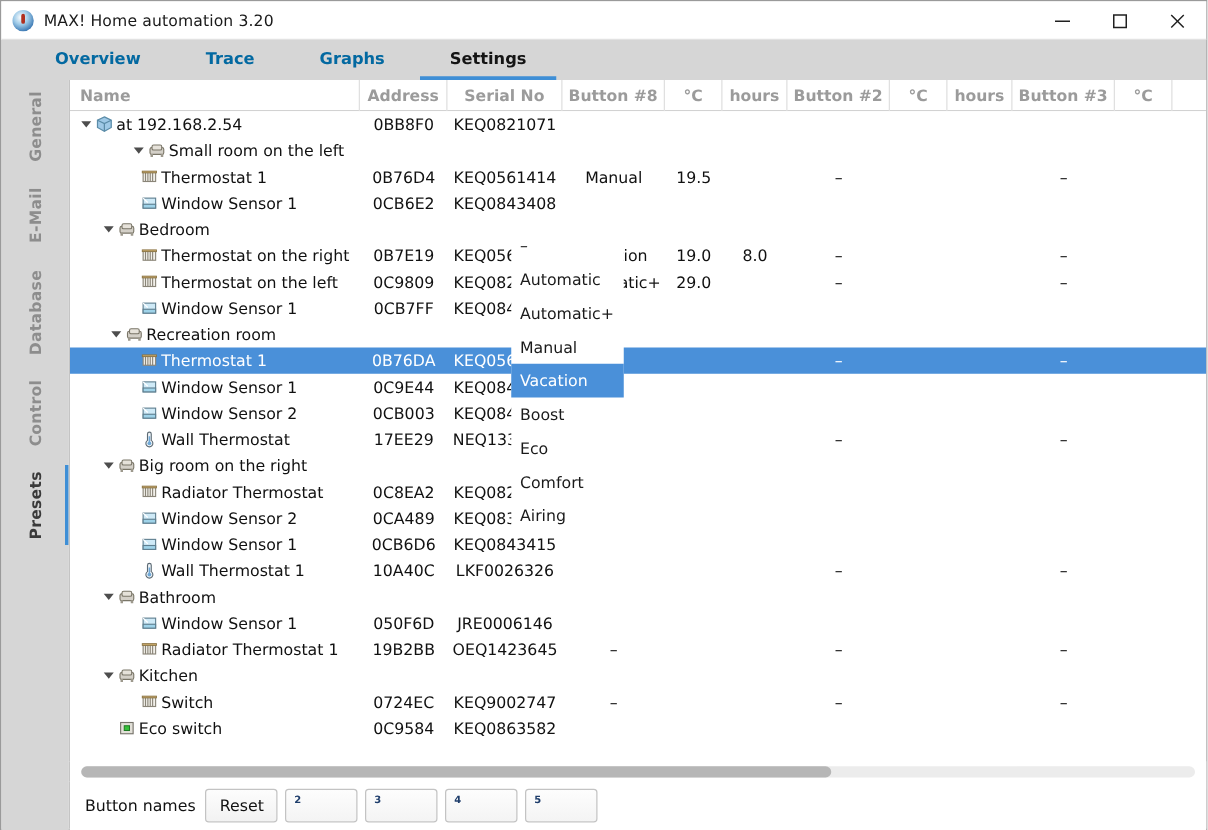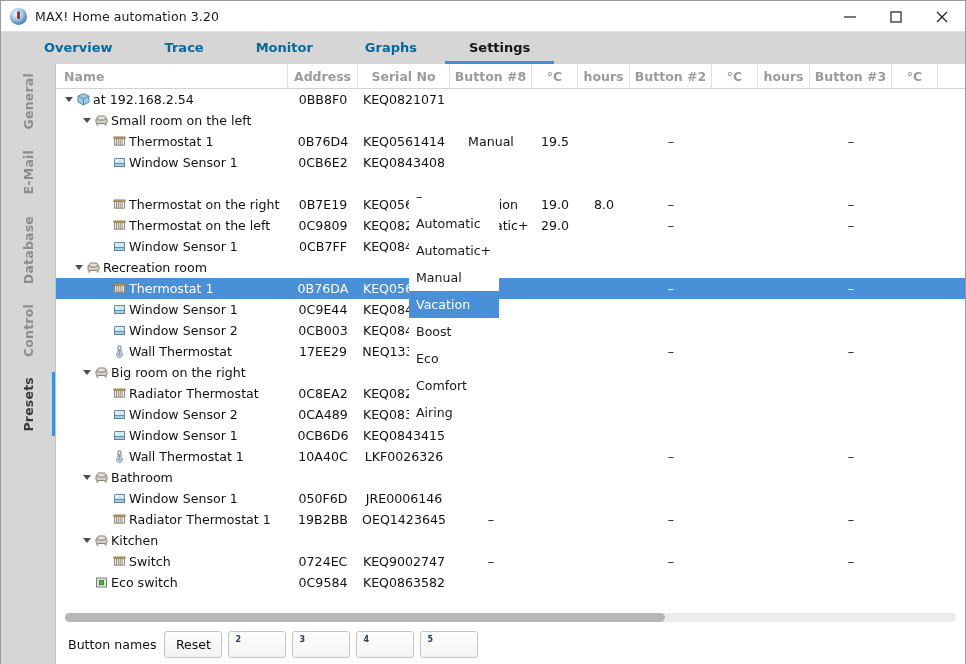--- a/index.html
+++ b/index.html
@@ -237,21 +237,20 @@
             <line x1="12" y1="2" x2="2" y2="12" stroke="#202020" stroke-width="1.2"></line>
           </svg>
       </div>
     </div>
   </div>
 
   <div class="topbar">
     <div class="toptabs" id="top-tabs">
         <div class="toptab">Overview</div>
         <div class="toptab">Trace</div>
-        <div class="toptab">Monitor</div>
         <div class="toptab">Graphs</div>
         <div class="toptab active">Settings</div>
       </div>
   </div>
 
   <div class="sidetabs" id="side-tabs">
       <div class="sidetab" style="height: 74px;">
         <span>General</span>
       </div>
       <div class="sidetab" style="height: 68px;">
@@ -304,21 +303,21 @@
           <div class="cell c" style="width: 82px;"></div>
           <div class="cell c" style="width: 46px;"></div>
           <div class="cell c" style="width: 52px;"></div>
           <div class="cell c" style="width: 82px;"></div>
           <div class="cell c" style="width: 46px;"></div>
           <div class="cell c" style="width: 52px;"></div>
           <div class="cell c" style="width: 82px;"></div>
           <div class="cell c" style="width: 46px;"></div>
         </div>
         <div class="row">
-          <div class="cell l" style="width: 232px;">
+          <div class="cell l" style="width: 232px; margin-left: 24px;">
             <div class="namecell" style="padding-left: 24px;">
               <div class="twisty">
                 <i></i>
               </div>
               <div class="ico">
                 <svg width="15" height="15" viewBox="0 0 15 15">
                   <rect x="2" y="5" width="11" height="5.5" rx="1.4" fill="#d4d0c8" stroke="#7a7668" stroke-width=".9"></rect>
                   <rect x="3.6" y="3" width="7.8" height="4" rx="1.3" fill="#e6e2da" stroke="#7a7668" stroke-width=".9"></rect>
                   <rect x="2.4" y="10.2" width="2" height="2.4" fill="#9d998d"></rect>
                   <rect x="10.6" y="10.2" width="2" height="2.4" fill="#9d998d"></rect>
@@ -385,20 +384,36 @@
           <div class="cell c" style="width: 82px;"></div>
           <div class="cell c" style="width: 46px;"></div>
           <div class="cell c" style="width: 52px;"></div>
           <div class="cell c" style="width: 82px;"></div>
           <div class="cell c" style="width: 46px;"></div>
           <div class="cell c" style="width: 52px;"></div>
           <div class="cell c" style="width: 82px;"></div>
           <div class="cell c" style="width: 46px;"></div>
         </div>
         <div class="row">
+          <div class="cell l" style="width: 232px;">
+            <div class="namecell" style="padding-left: 24px;">
+              <div class="twisty">
+                <i></i>
+              </div>
+              <div class="ico">
+                <svg width="15" height="15" viewBox="0 0 15 15">
+                  <rect x="2" y="5" width="11" height="5.5" rx="1.4" fill="#d4d0c8" stroke="#7a7668" stroke-width=".9"></rect>
+                  <rect x="3.6" y="3" width="7.8" height="4" rx="1.3" fill="#e6e2da" stroke="#7a7668" stroke-width=".9"></rect>
+                  <rect x="2.4" y="10.2" width="2" height="2.4" fill="#9d998d"></rect>
+                  <rect x="10.6" y="10.2" width="2" height="2.4" fill="#9d998d"></rect>
+                </svg>
+              </div>
+              <div class="nm">Bedroom</div>
+            </div>
+          </div>
           <div class="cell c" style="width: 70px;"></div>
           <div class="cell c" style="width: 92px;"></div>
           <div class="cell c" style="width: 82px;"></div>
           <div class="cell c" style="width: 46px;"></div>
           <div class="cell c" style="width: 52px;"></div>
           <div class="cell c" style="width: 82px;"></div>
           <div class="cell c" style="width: 46px;"></div>
           <div class="cell c" style="width: 52px;"></div>
           <div class="cell c" style="width: 82px;"></div>
           <div class="cell c" style="width: 46px;"></div>
@@ -479,21 +494,21 @@
           <div class="cell c" style="width: 46px;"></div>
           <div class="cell c" style="width: 52px;"></div>
           <div class="cell c" style="width: 82px;"></div>
           <div class="cell c" style="width: 46px;"></div>
           <div class="cell c" style="width: 52px;"></div>
           <div class="cell c" style="width: 82px;"></div>
           <div class="cell c" style="width: 46px;"></div>
         </div>
         <div class="row">
           <div class="cell l" style="width: 232px;">
-            <div class="namecell" style="padding-left: 16px;">
+            <div class="namecell" style="padding-left: 30px;">
               <div class="twisty">
                 <i></i>
               </div>
               <div class="ico">
                 <svg width="15" height="15" viewBox="0 0 15 15">
                   <rect x="2" y="5" width="11" height="5.5" rx="1.4" fill="#d4d0c8" stroke="#7a7668" stroke-width=".9"></rect>
                   <rect x="3.6" y="3" width="7.8" height="4" rx="1.3" fill="#e6e2da" stroke="#7a7668" stroke-width=".9"></rect>
                   <rect x="2.4" y="10.2" width="2" height="2.4" fill="#9d998d"></rect>
                   <rect x="10.6" y="10.2" width="2" height="2.4" fill="#9d998d"></rect>
                 </svg>

